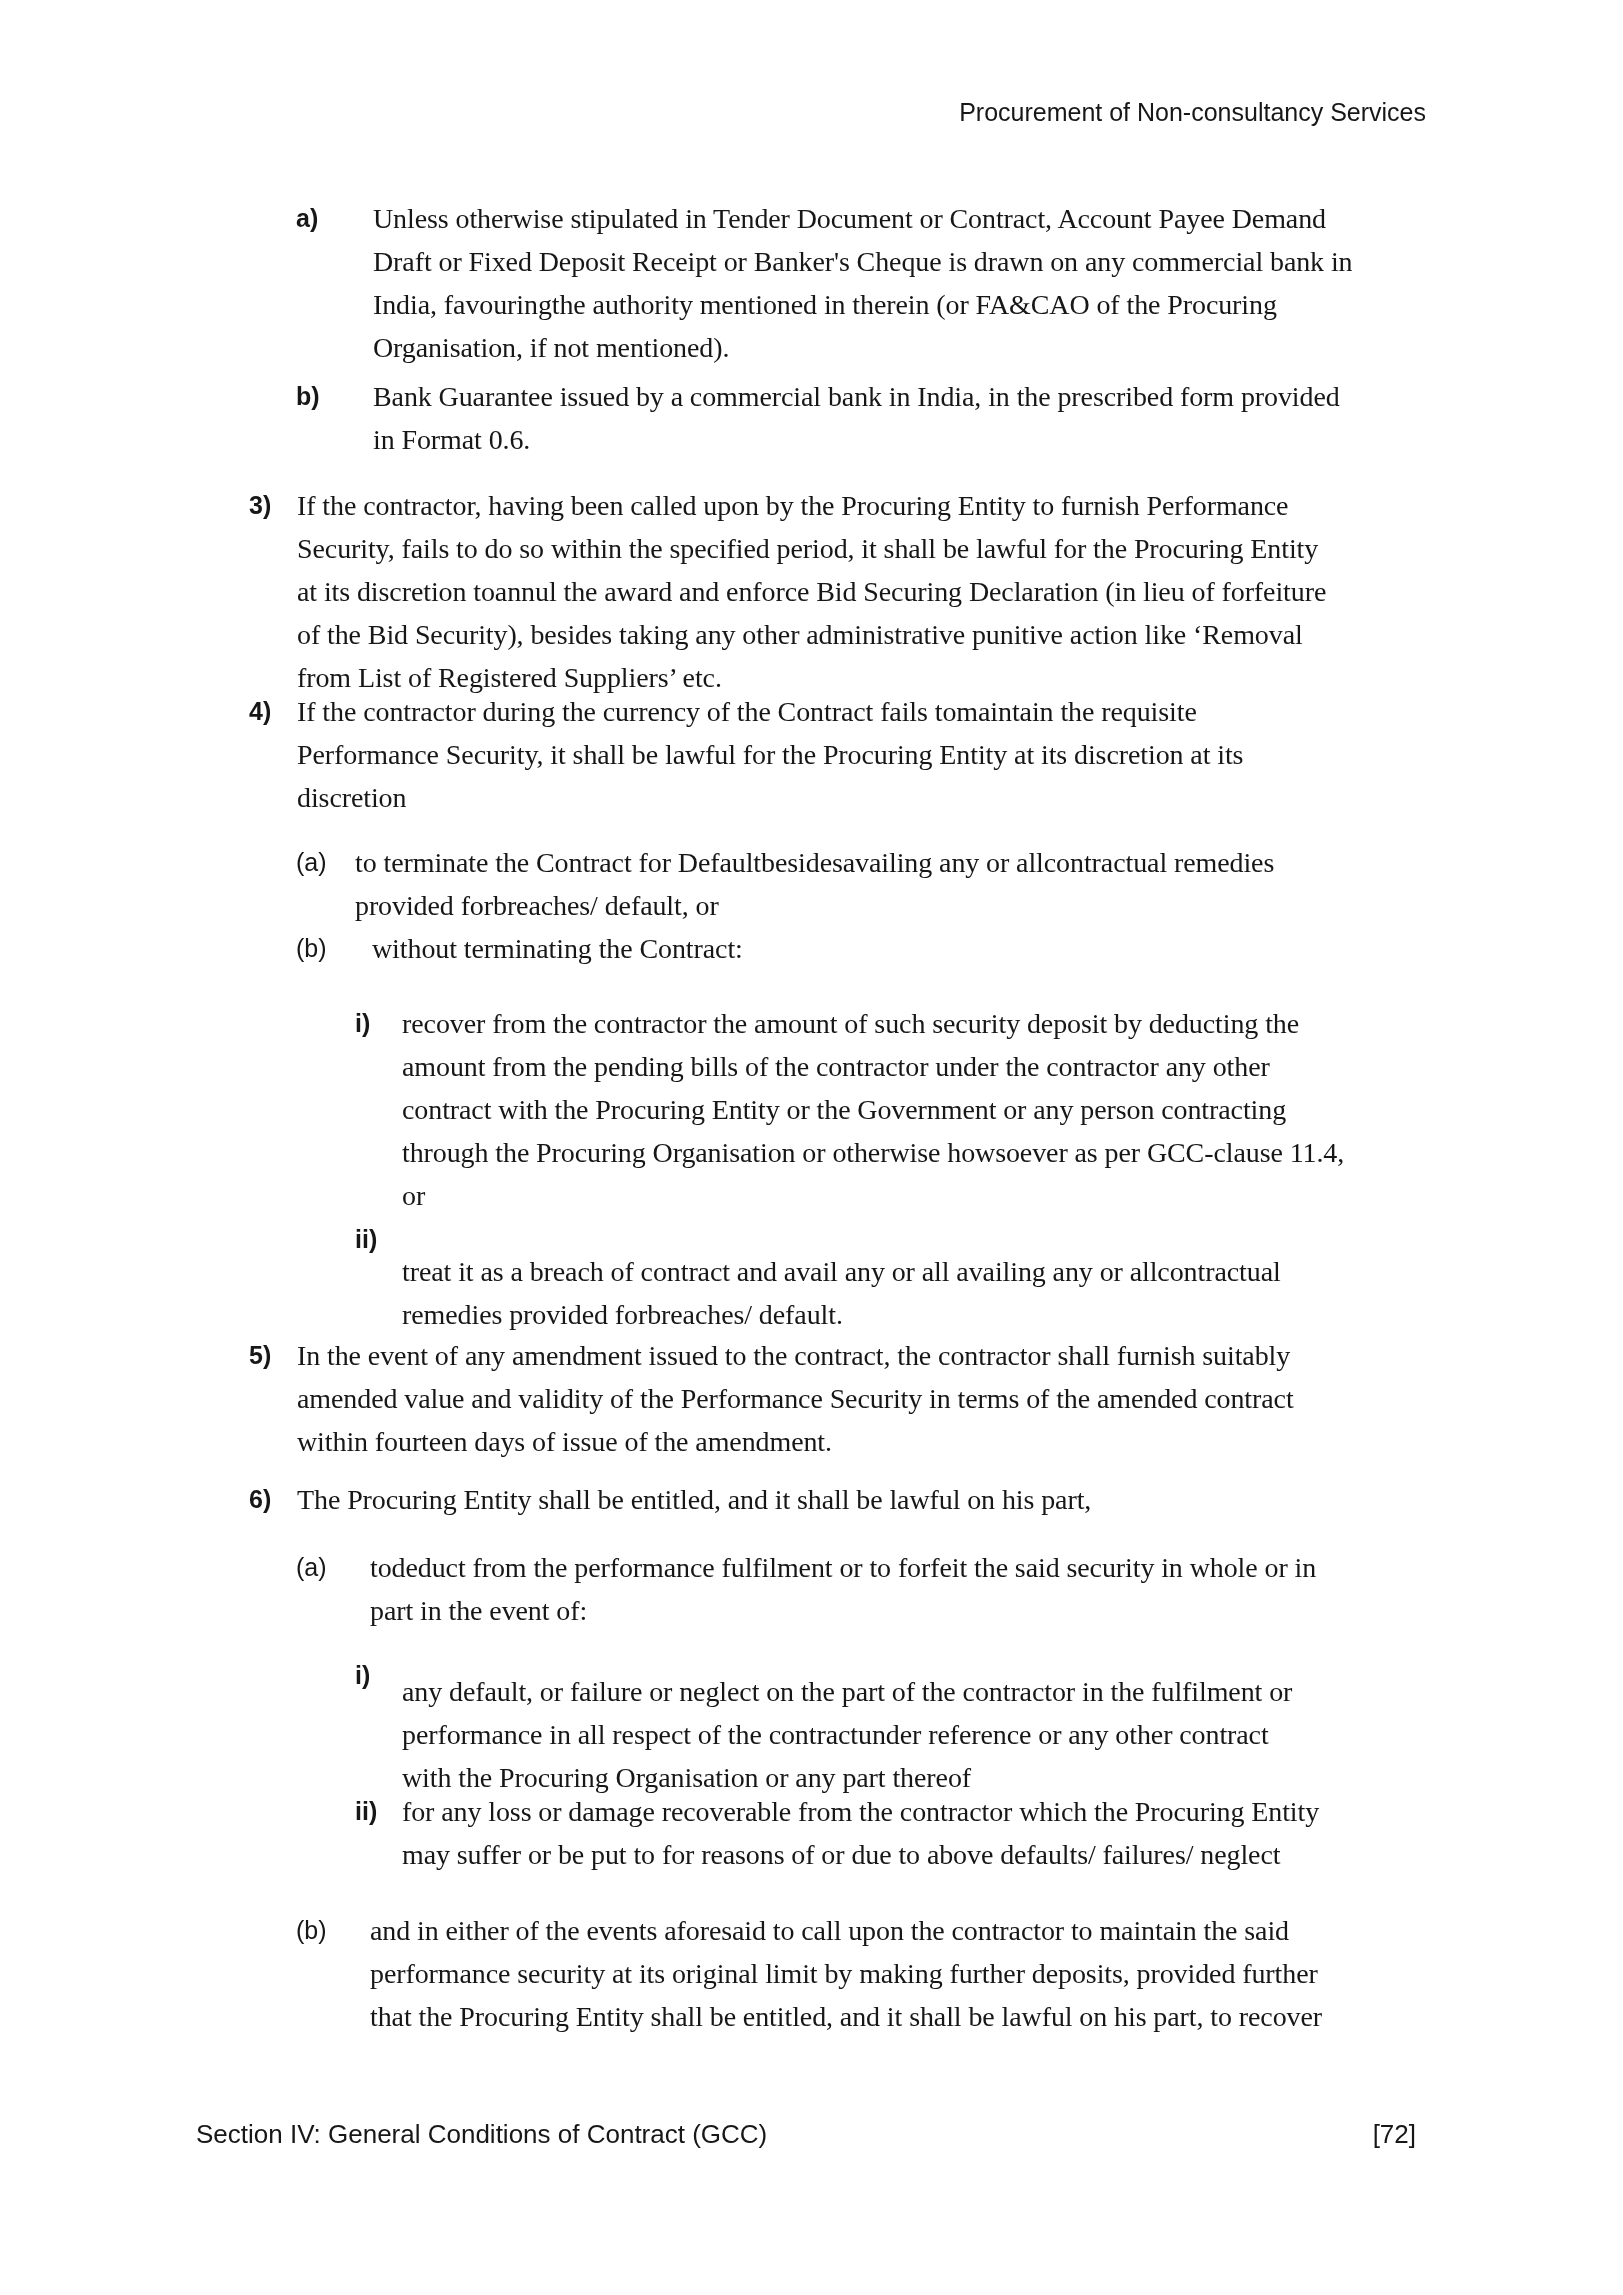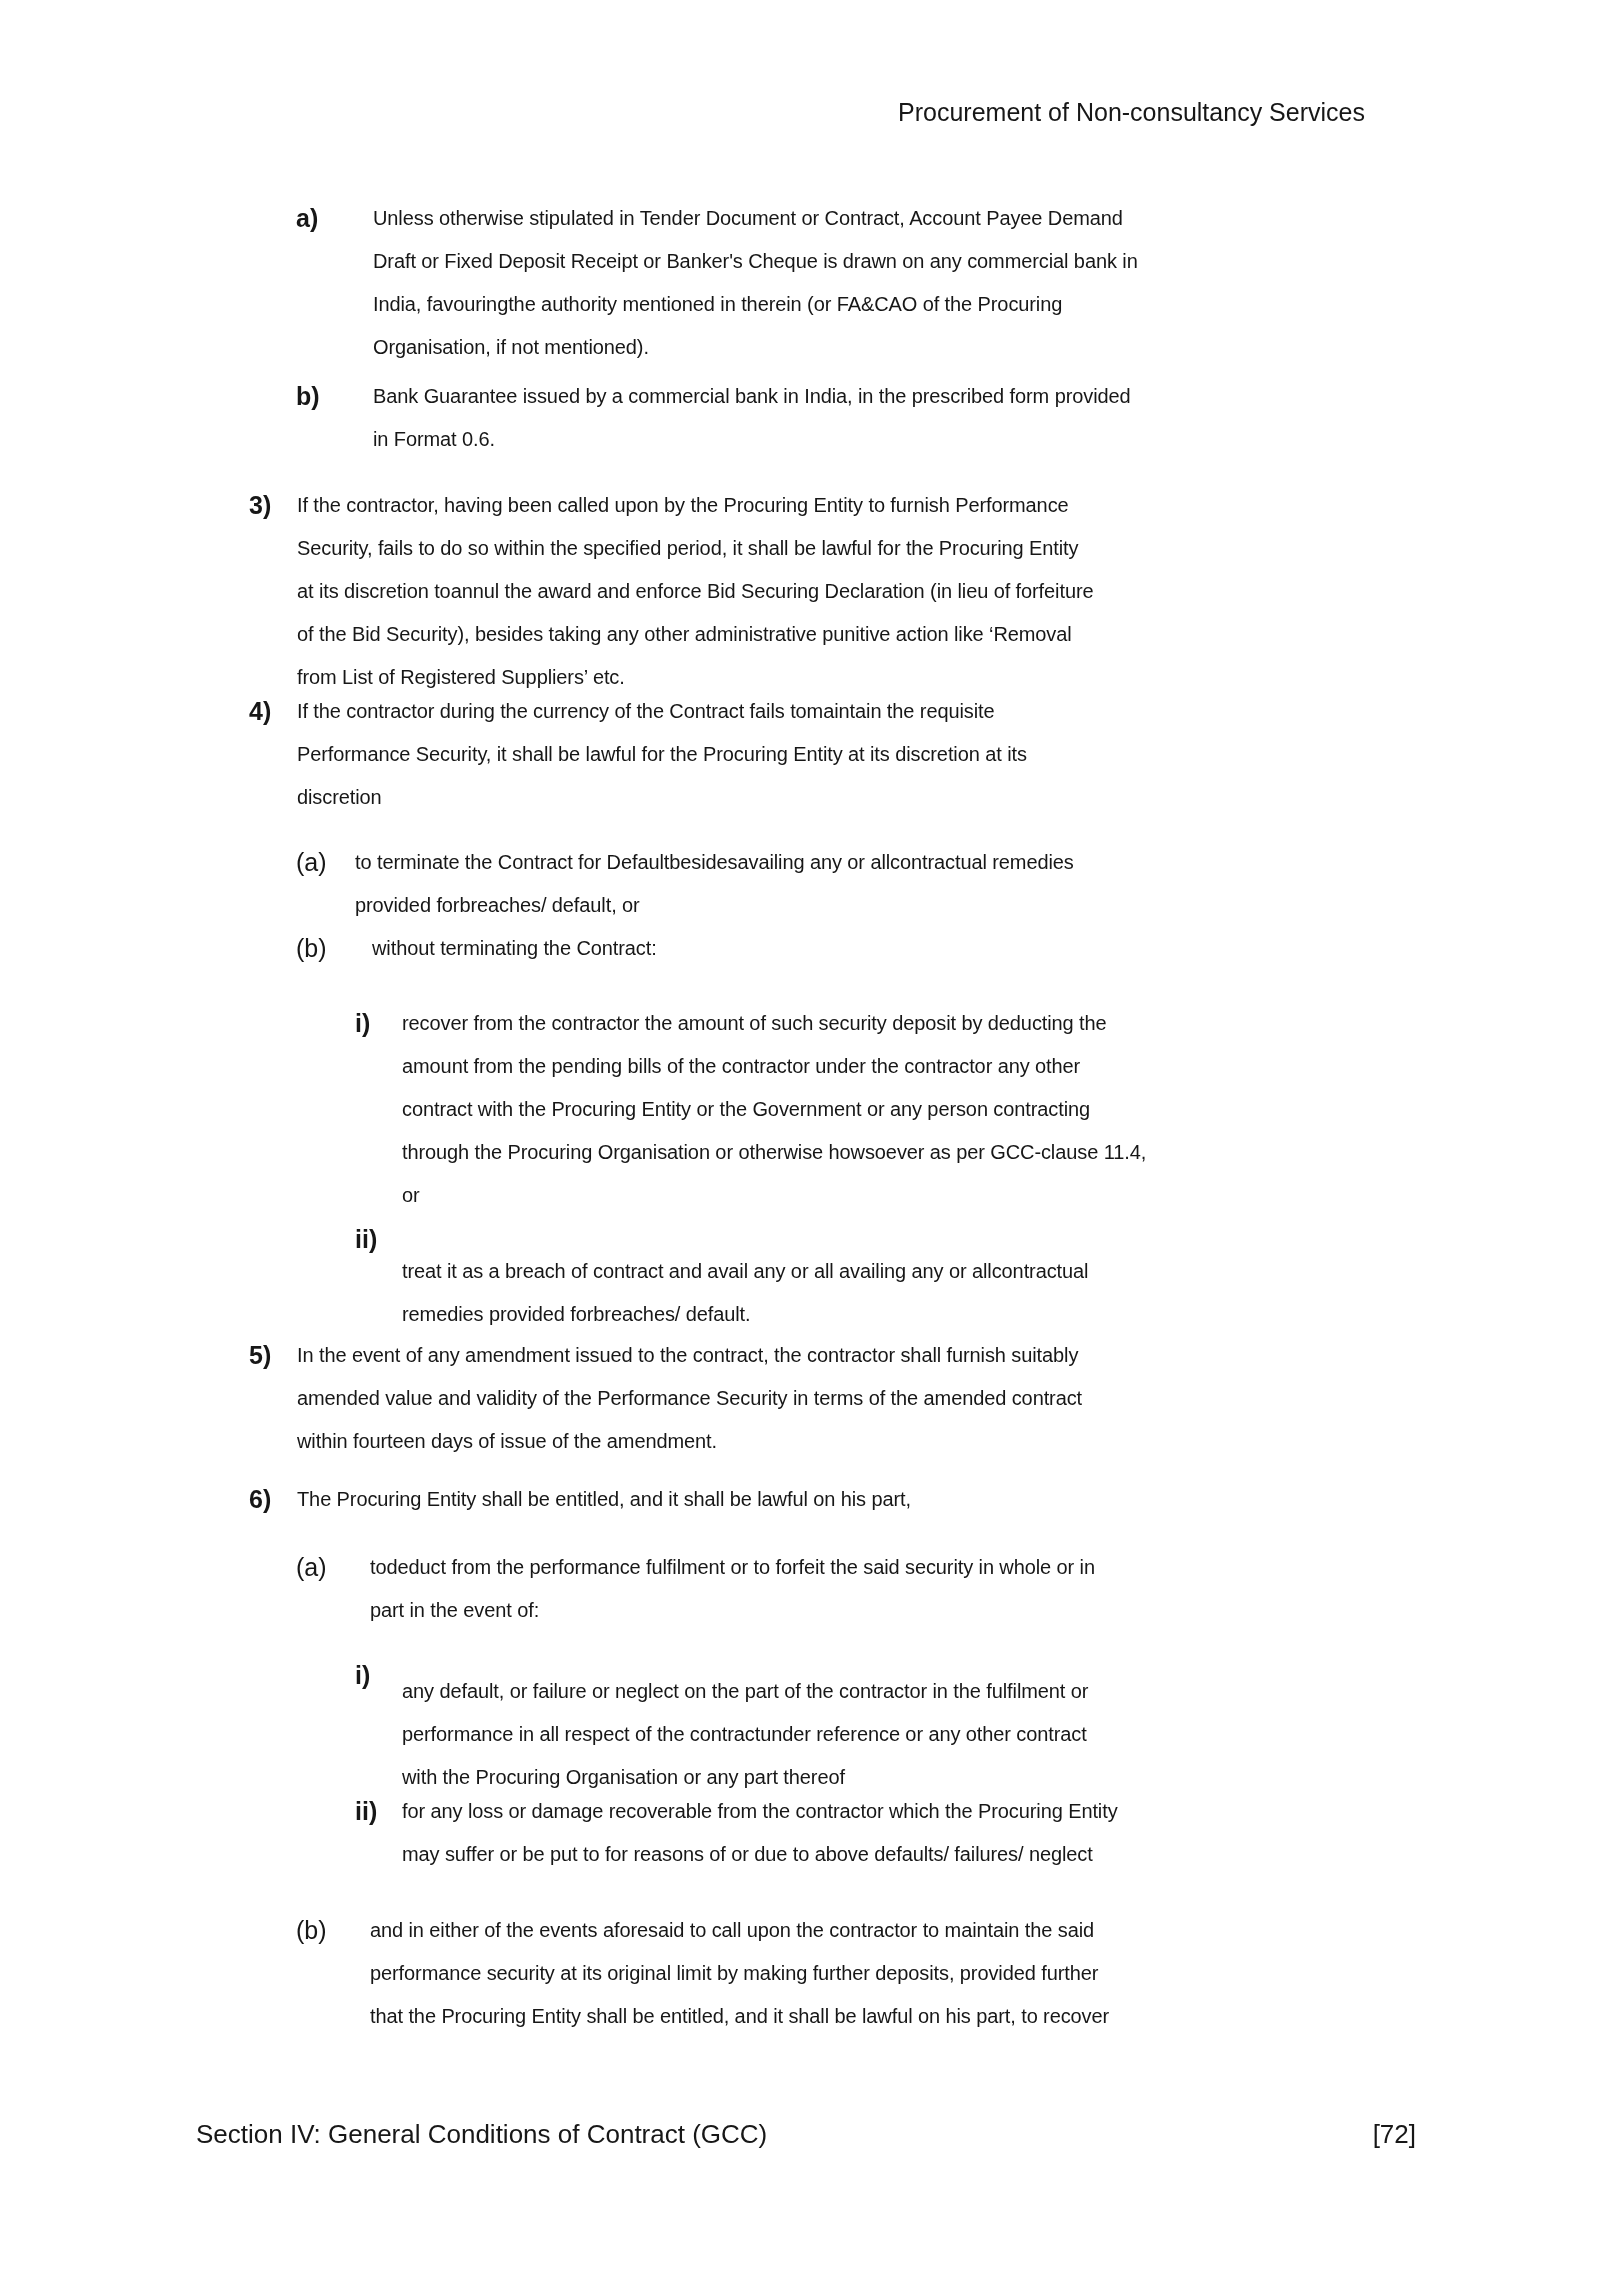--- a/index.html
+++ b/index.html
@@ -10,35 +10,36 @@
   body {
     width: 1623px;
     height: 2295px;
     position: relative;
     font-family: "Liberation Sans", sans-serif;
     color: #171717;
     overflow: hidden;
   }
   .abs { position: absolute; }
   .txt {
-    font-size: 20px;
+    font-size: 28px;
     line-height: 43px;
     letter-spacing: -0.1px;
     white-space: pre-line;
+    font-family: Liberation Serif, serif;
   }
   .lbl {
     font-size: 25px;
     line-height: 43px;
     font-weight: bold;
   }
   .lbl.plain { font-weight: normal; }
   .header-line {
     font-size: 25px;
     line-height: 43px;
-    text-align: center;
+    text-align: right;
   }
   .footer-line {
     font-size: 26px;
     line-height: 43px;
   }
 </style>
 </head>
 <body>
 
 <div class="abs header-line" style="top:91px; right:197px; width:589px;">Procurement of Non-consultancy Services</div>

